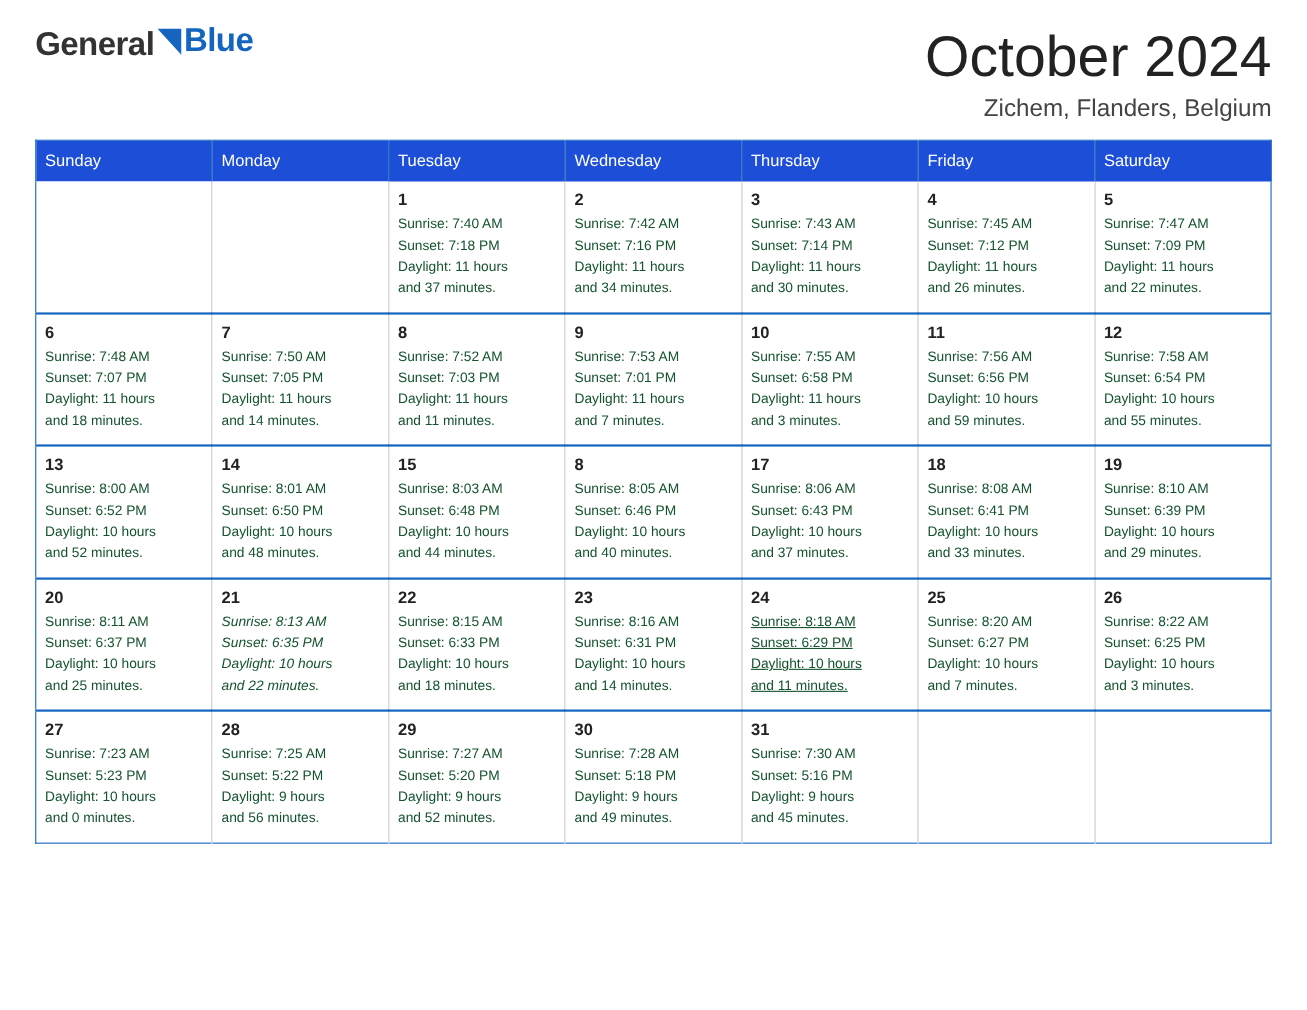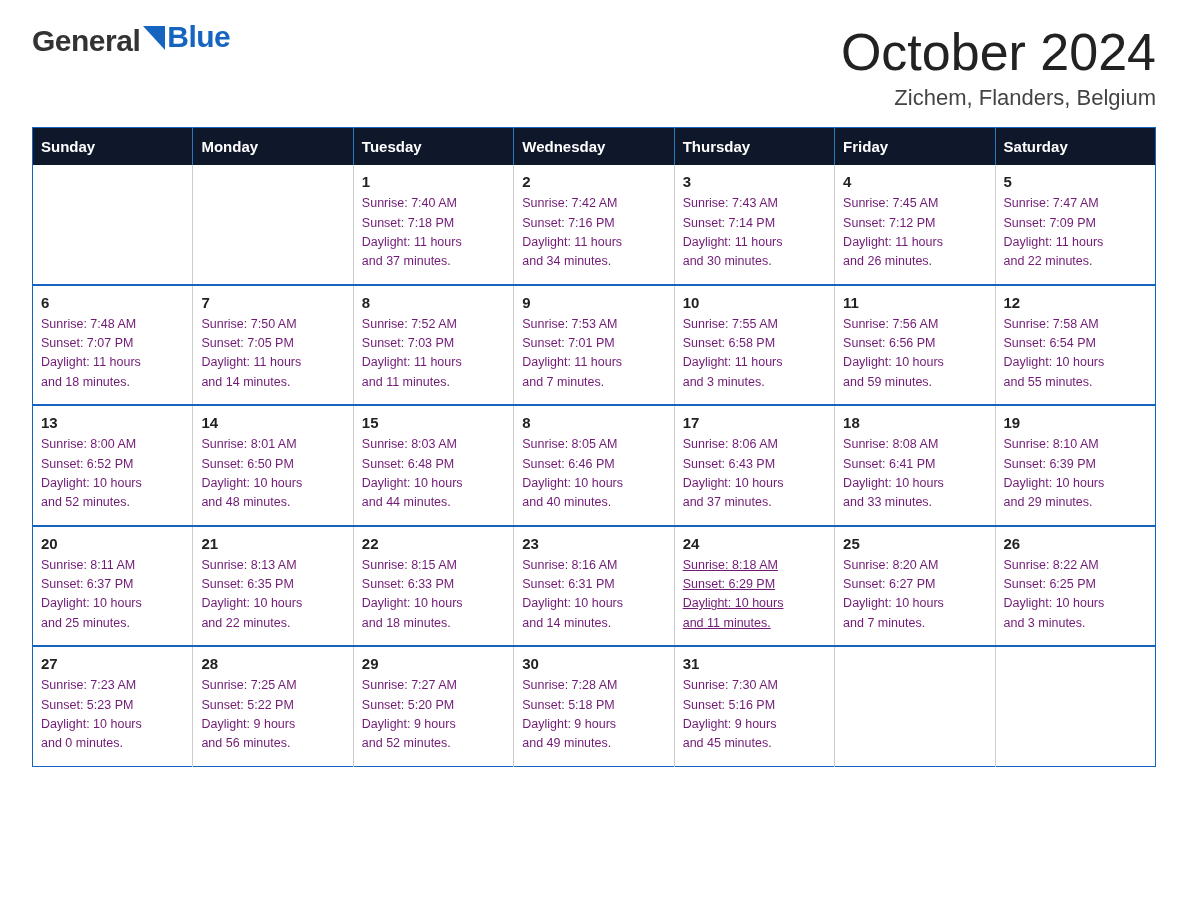--- a/index.html
+++ b/index.html
@@ -29,24 +29,24 @@
       font-size: 22px;
       color: #444;
       margin-top: 4px;
     }
     .calendar {
       width: 100%;
       border-collapse: collapse;
       border: 1.5px solid #1565C0;
     }
     .calendar thead tr th {
-      background: #0f172a;
+      background: #1d4ed8;
       color: #fff;
       font-size: 15px;
-      font-weight: bold;
+      font-weight: normal;
       padding: 10px 8px;
       text-align: left;
       border-right: 1px solid #2979c0;
     }
     .calendar thead tr th:last-child {
       border-right: none;
     }
     .calendar tbody tr {
       border-bottom: 2px solid #1565C0;
     }
@@ -66,21 +66,21 @@
       border-right: none;
     }
     .day-num {
       font-size: 15px;
       font-weight: bold;
       margin-bottom: 4px;
       display: block;
     }
     .day-info {
       font-size: 12.5px;
-      color: #701a75;
+      color: #14532d;
       line-height: 1.55;
     }
     .empty-cell {
       background: #fff;
     }
     
     .logo-container {
       display: flex;
       flex-direction: row;
       align-items: flex-start;
@@ -293,21 +293,21 @@
       <tr>
         <td>
           <span class="day-num">20</span>
           <div class="day-info" style="white-space: pre-line;">Sunrise: 8:11 AM
 Sunset: 6:37 PM
 Daylight: 10 hours
 and 25 minutes.</div>
         </td>
         <td>
           <span class="day-num">21</span>
-          <div class="day-info" style="white-space: pre-line;">Sunrise: 8:13 AM
+          <div class="day-info" style="white-space: pre-line; font-style: italic;">Sunrise: 8:13 AM
 Sunset: 6:35 PM
 Daylight: 10 hours
 and 22 minutes.</div>
         </td>
         <td>
           <span class="day-num">22</span>
           <div class="day-info" style="white-space: pre-line;">Sunrise: 8:15 AM
 Sunset: 6:33 PM
 Daylight: 10 hours
 and 18 minutes.</div>

